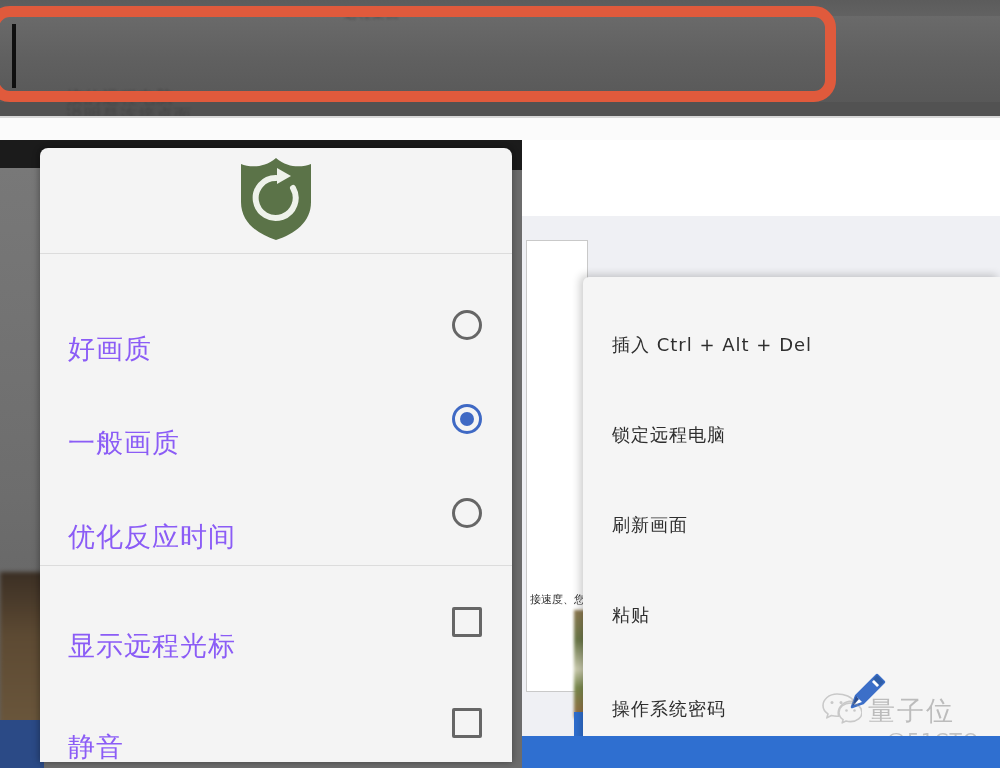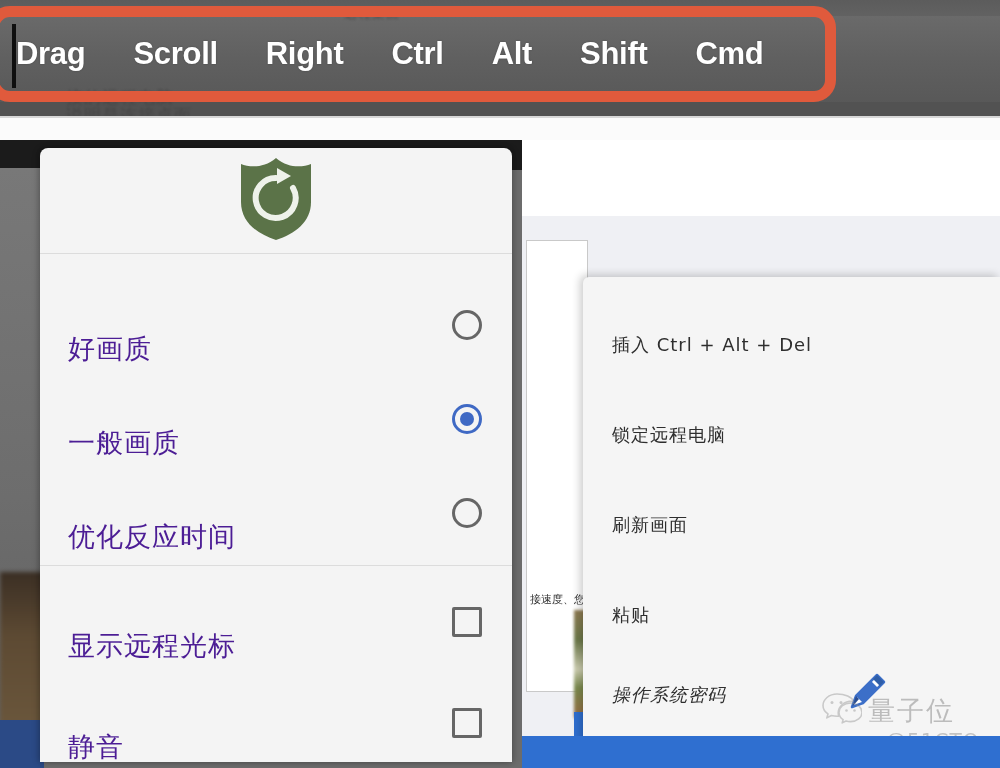--- a/index.html
+++ b/index.html
@@ -174,21 +174,21 @@
     width: 472px;
     height: 94px;
     display: flex;
     align-items: center;
     justify-content: space-between;
     padding: 0 30px 0 28px;
     box-sizing: border-box;
   }
   .menu-row .lbl {
     font-size: 27px;
-    color: #4c1d95;
+    color: #8b5cf6;
     letter-spacing: 1px;
     font-family: Liberation Sans, sans-serif;
     margin-top: 47px;
   }
   .r1 { top: 130px; }
   .r2 { top: 224px; }
   .r3 { top: 318px; }
   .r4 { top: 427px; }
   .r5 { top: 528px; }
 
@@ -310,21 +310,21 @@
     font-size: 18px;
     color: #2e2e2e;
     letter-spacing: 1px;
     white-space: nowrap;
     font-family: "DejaVu Sans", "Liberation Sans", sans-serif;
   }
   .rr1 { top: 26px; }
   .rr2 { top: 116px; }
   .rr3 { top: 206px; }
   .rr4 { top: 296px; }
-  .rr5 { top: 376px; font-style: italic; }
+  .rr5 { top: 390px; }
 
   .pencil {
     position: absolute;
     left: 843px; top: 668px;
     width: 48px; height: 48px;
   }
 
   
   .watermark {
     position: absolute;
@@ -367,29 +367,20 @@
     <div class="toolbar-bg-upper"></div>
     <div class="toolbar-bg"></div>
     <div class="toolbar-bg-lower"></div>
 
     <div class="toolbar-ghost g1">远程桌面</div>
     <div class="toolbar-ghost g2">接的远程电脑</div>
     <div class="toolbar-ghost g3">说明是连接桌面</div>
 
     <div class="black-edge"></div>
 
-    <div class="toolbar-items">
-      <div class="tb-btn tb-sp-0">Drag</div>
-      <div class="tb-btn tb-sp">Scroll</div>
-      <div class="tb-btn tb-sp">Right</div>
-      <div class="tb-btn tb-sp">Ctrl</div>
-      <div class="tb-btn tb-sp">Alt</div>
-      <div class="tb-btn tb-sp">Shift</div>
-      <div class="tb-btn tb-sp">Cmd</div>
-    </div>
 
     <div class="red-box"></div>
   </div>
 
   <div class="under-strip-line"></div>
   <div class="under-strip"></div>
 
   <div class="left-shot">
     <div class="ls-black-top"></div>
     <div class="ls-gray-band"></div>

